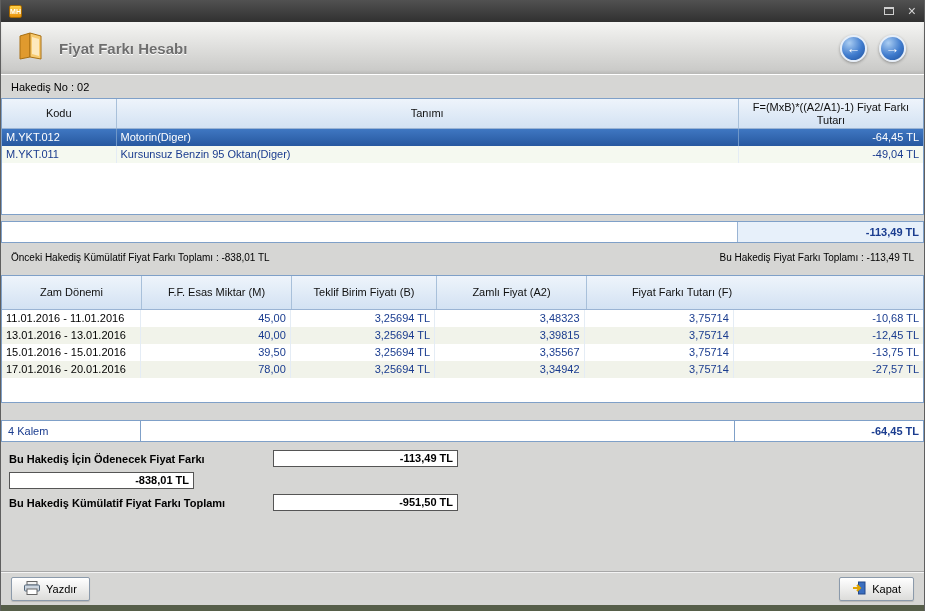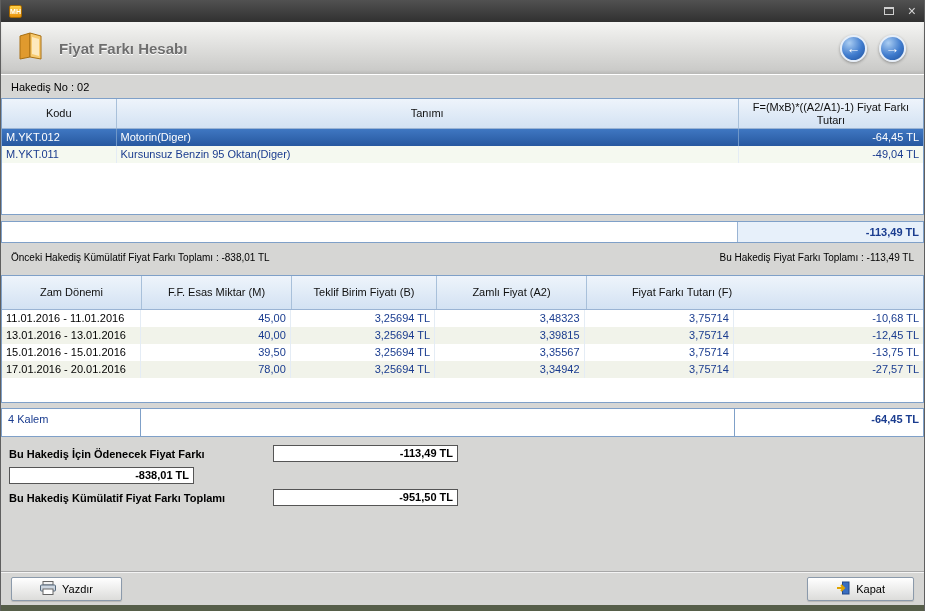--- a/index.html
+++ b/index.html
@@ -88,21 +88,21 @@
 
   .totalbar { display: flex; height: 22px; margin-top: 6px; border: 1px solid #7fa0c8; background: #fff; }
   .totalbar .spacer { flex: 1; border-right: 1px solid #9ab4d4; }
   .totalbar .tval {
     width: 185px; background: #e7f0fa; color: #1a3c8f; font-weight: bold;
     font-size: 11px; line-height: 20px; text-align: right; padding: 0 4px;
   }
 
   .summary-line { display: flex; justify-content: space-between; padding: 9px 10px 12px; font-size: 10px; color: #000; }
 
-  .countbar { display: flex; height: 29px; margin-top: 5px; }
+  .countbar { display: flex; height: 22px; margin-top: 17px; }
   .countbar > div { border: 1px solid #7fa0c8; background: #fff; font-size: 11px; line-height: 20px; }
   .count-left  { width: 140px; color: #1a3c8f; padding: 0 6px; }
   .count-mid   { flex: 1; margin-left: -1px; }
   .count-right { width: 190px; margin-left: -1px; background: #dfeafa; color: #1a3c8f; font-weight: bold; text-align: right; padding: 0 4px; }
 
   .totals { margin: 8px 0 0 8px; }
   .sumrow { display: flex; align-items: center; height: 17px; margin-bottom: 5px; }
   .sumlabel { width: 264px; font-size: 11px; font-weight: bold; color: #000; }
   .sumval {
     width: 185px; height: 17px; border: 1px solid #555; background: #fff;
@@ -111,21 +111,21 @@
   }
 
   
   .bottombar {
     margin-top: auto; height: 34px; flex: 0 0 34px;
     border-top: 1px solid #a8a8a8; box-shadow: inset 0 1px 0 #f4f4f4;
     background: #d6d6d4;
     display: flex; align-items: center; justify-content: space-between; padding: 0 10px;
   }
   .btn {
-    height: 24px; padding: 0 28px; display: flex; align-items: center; gap: 6px;
+    height: 24px; padding: 0 12px; display: flex; align-items: center; gap: 6px;
     font-size: 11px; color: #000; cursor: pointer;
     border: 1px solid #8b9aab; border-radius: 2px;
     background: linear-gradient(#ffffff, #dcdcda);
     box-shadow: 0 1px 1px rgba(0,0,0,.15);
   }
   .bottomstrip { height: 6px; flex: 0 0 6px; background: #565e49; }
 </style>
 </head>
 <body>
 

